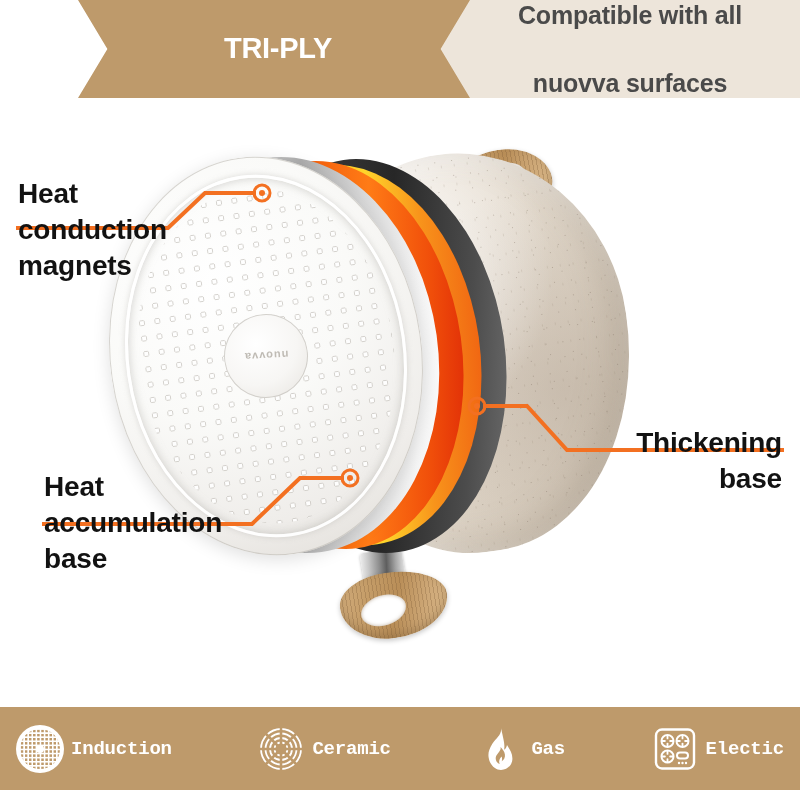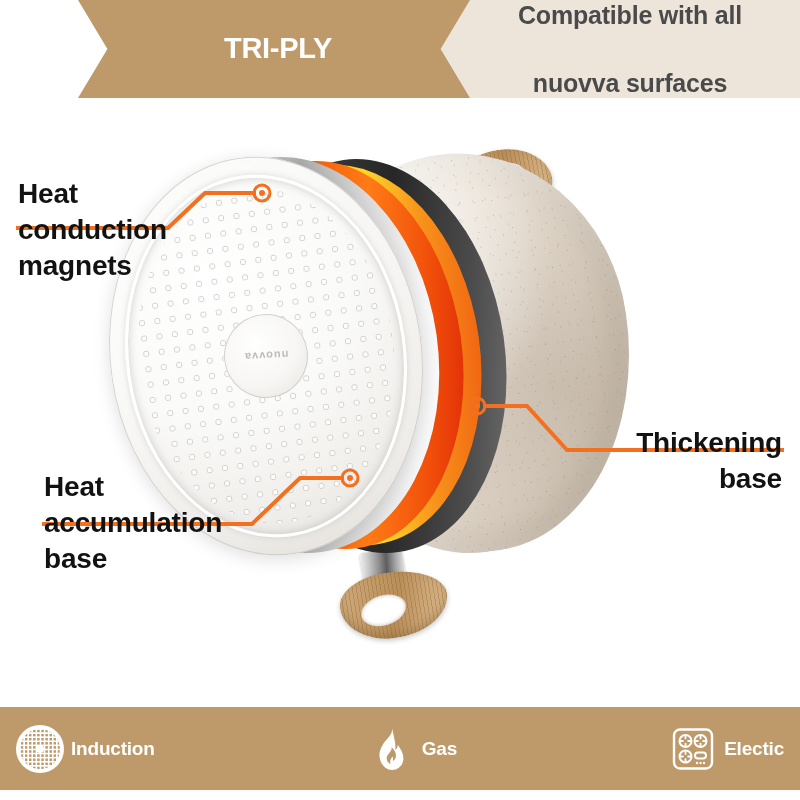--- a/index.html
+++ b/index.html
@@ -151,20 +151,21 @@
   }
   .ann-text.right { text-align:right; }
   .ann-svg { position:absolute; left:0; top:0; width:800px; height:609px; overflow:visible; pointer-events:none; }
 
   
   .footer {
     position:absolute; left:0; top:707px; width:800px; height:83px;
     background:#BE9A6B;
     display:flex; align-items:center; justify-content:space-between;
     padding:0 16px;
+    font-family:Liberation Mono, monospace;
   }
   .f-item { display:flex; align-items:center; gap:7px; }
   .f-label { color:#FFFFFF; font-size:19px; font-weight:600; letter-spacing:-0.2px; }
   .f-icon { width:48px; height:48px; flex:0 0 48px; position:relative; }
 
   .ico-induction {
     width:48px; height:48px; border-radius:50%;
     background:#FFFFFF; position:relative; overflow:hidden;
   }
   .ico-induction::after {
@@ -266,20 +267,40 @@
   <div class="footer">
 
     <div class="f-item">
       <div class="f-icon">
         <div class="ico-induction"></div>
       </div>
       <span class="f-label">Induction</span>
     </div>
 
 
+    <div class="f-item">
+      <div class="f-icon">
+        <svg viewBox="0 0 48 48" width="48" height="48">
+          <g fill="none" stroke="#fff" stroke-width="1.8">
+            <circle cx="24" cy="24" r="20"></circle>
+            <circle cx="24" cy="24" r="15.5"></circle>
+            <circle cx="24" cy="24" r="11"></circle>
+            <circle cx="24" cy="24" r="6.5"></circle>
+          </g>
+          <g stroke="#BE9A6B" stroke-width="2.6">
+            <line x1="24" y1="2" x2="24" y2="46"></line>
+            <line x1="2" y1="24" x2="46" y2="24"></line>
+            <line x1="8.5" y1="8.5" x2="39.5" y2="39.5"></line>
+            <line x1="39.5" y1="8.5" x2="8.5" y2="39.5"></line>
+          </g>
+          <circle cx="24" cy="24" r="5" fill="#BE9A6B"></circle>
+        </svg>
+      </div>
+      <span class="f-label">Ceramic</span>
+    </div>
 
     <div class="f-item">
       <div class="f-icon">
         <svg viewBox="0 0 48 48" width="48" height="48">
           <path d="M25 3c1 7-5 10-8.5 15.5C13 24 12 28 12.6 32.2 13.6 39.6 19.1 45 25 45c6.3 0 11.4-5 11.4-11.6 0-5.6-3-9.4-5.4-13.3-.4 2.3-1.4 4-2.9 4.6 1-5.7-.6-10.1-3.1-21.7z" fill="#fff"></path>
           <path d="M24.6 22c.7 4-3.3 6-4.6 9.6-1 2.8.6 6.5 3.7 7.4-1.3-3.5.3-5.6 1.8-7.6.9 1.6.7 3.3.2 4.8 2.4-1.4 3.6-4 3.2-6.8-.4-2.9-2.3-5.2-4.3-7.4z" fill="#BE9A6B"></path>
         </svg>
       </div>
       <span class="f-label">Gas</span>
     </div>

